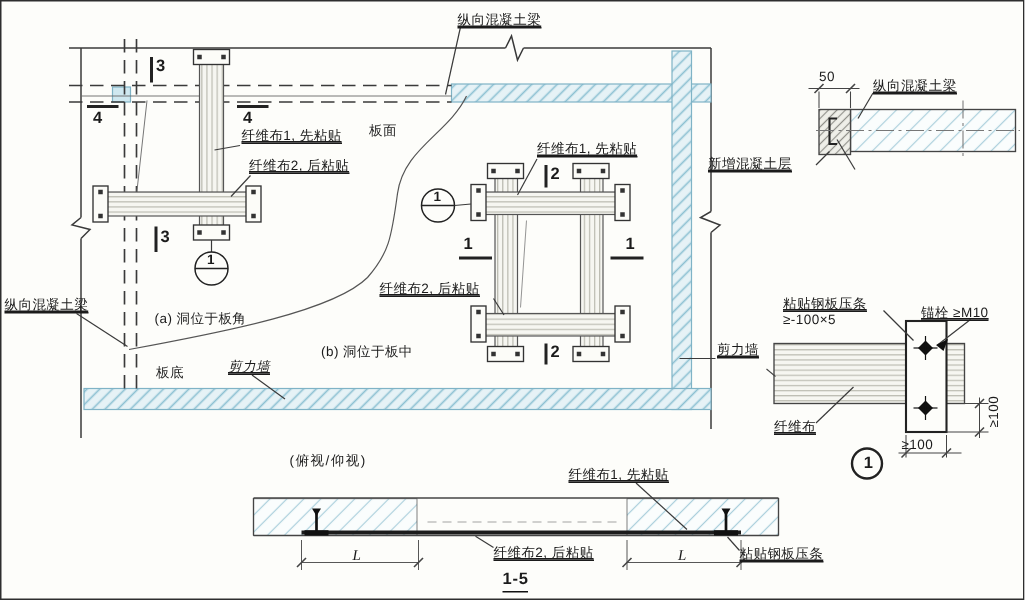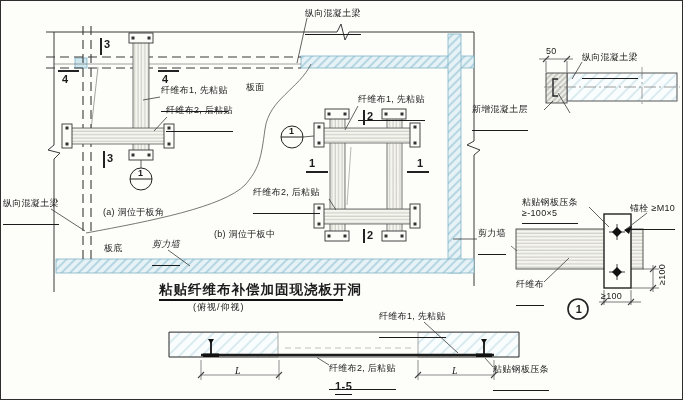--- a/index.html
+++ b/index.html
@@ -2,21 +2,21 @@
 <html><head>
 <meta charset="utf-8">
 <style>
   html,body{margin:0;padding:0;background:#e8e8e8;}
   #stage{position:relative;width:683px;height:400px;background:#fdfdfa;
          border:1.5px solid #2e2e2e;box-sizing:border-box;overflow:hidden;
          font-family:"Liberation Sans","DejaVu Sans",sans-serif;}
   #linework{position:absolute;left:0;top:0;z-index:1;}
   .lbl{position:absolute;z-index:2;font-size:9px;line-height:1.15;color:#1b1b1b;
        white-space:nowrap;letter-spacing:.3px;}
-  .u{border-bottom:1px solid #1b1b1b;padding-bottom:16px;}
+  .u{border-bottom:1px solid #1b1b1b;padding-bottom:0;text-decoration:underline;}
   .num{font-size:11px;font-weight:600;letter-spacing:0;}
   .bub{font-size:9px;font-weight:600;}
   .title1{font-size:13.5px;font-weight:700;letter-spacing:1px;
           border-bottom:2px solid #111;padding-bottom:1px;}
   .title2{font-size:11px;font-weight:700;letter-spacing:.5px;
           border-bottom:1.6px solid #111;padding-bottom:1px;}
   .sub{font-size:9px;letter-spacing:1px;}
   .ital{font-style:italic;}
   .dimL{font-family:"Liberation Serif","DejaVu Serif",serif;font-style:italic;font-size:10px;}
   .rot{transform:rotate(-90deg);transform-origin:left top;}
@@ -239,42 +239,41 @@
 <span class="lbl" style="left:245px;top:81px">板面</span>
 <span class="lbl u" style="left:160px;top:84px">纤维布1, 先粘贴</span>
 <span class="lbl u" style="left:165px;top:104px">纤维布2, 后粘贴</span>
 <span class="lbl" style="left:102px;top:206px">(a) 洞位于板角</span>
 <span class="lbl" style="left:213px;top:228px">(b) 洞位于板中</span>
 <span class="lbl" style="left:103px;top:242px">板底</span>
 <span class="lbl u ital" style="left:151px;top:238px">剪力墙</span>
 <span class="lbl u" style="left:477px;top:227px">剪力墙</span>
 <span class="lbl u" style="left:357px;top:93px">纤维布1, 先粘贴</span>
 <span class="lbl u" style="left:252px;top:186px">纤维布2, 后粘贴</span>
-<span class="lbl title1" style="left:158px;top:281px;width:184px;text-align:center">粘贴纤维布补偿加固现浇板开洞</span>
 <span class="lbl sub" style="left:192px;top:301px">(俯视/仰视)</span>
 
 <span class="lbl num" style="left:103px;top:37px">3</span>
 <span class="lbl num" style="left:106px;top:151px">3</span>
 <span class="lbl num" style="left:61px;top:72px">4</span>
 <span class="lbl num" style="left:161px;top:72px">4</span>
 <span class="lbl bub" style="left:137px;top:167px">1</span>
 
 <span class="lbl num" style="left:366px;top:109px">2</span>
 <span class="lbl num" style="left:366px;top:228px">2</span>
 <span class="lbl num" style="left:308px;top:156px">1</span>
 <span class="lbl num" style="left:416px;top:156px">1</span>
 <span class="lbl bub" style="left:288px;top:125px">1</span>
 
 <span class="lbl" style="left:545px;top:45px">50</span>
 <span class="lbl u" style="left:581px;top:51px">纵向混凝土梁</span>
 <span class="lbl u" style="left:471px;top:103px">新增混凝土层</span>
 
 <span class="lbl u" style="left:521px;top:196px">粘贴钢板压条</span>
 <span class="lbl" style="left:521px;top:207px">≥-100×5</span>
-<span class="lbl u" style="left:629px;top:202px">锚栓 ≥M10</span>
+<span class="lbl u" style="left:613px;top:202px">锚栓 ≥M10</span>
 <span class="lbl u" style="left:515px;top:278px">纤维布</span>
 <span class="lbl" style="left:600px;top:290px">≥100</span>
 <span class="lbl rot" style="left:656px;top:284px">≥100</span>
 <span class="lbl" style="left:574px;top:302px;width:8px;text-align:center;font-size:11px;font-weight:700">1</span>
 
 <span class="lbl u" style="left:378px;top:310px">纤维布1, 先粘贴</span>
 <span class="lbl u" style="left:328px;top:362px">纤维布2, 后粘贴</span>
 <span class="lbl u" style="left:492px;top:363px">粘贴钢板压条</span>
 <span class="lbl dimL" style="left:234px;top:364px">L</span>
 <span class="lbl dimL" style="left:451px;top:364px">L</span>

